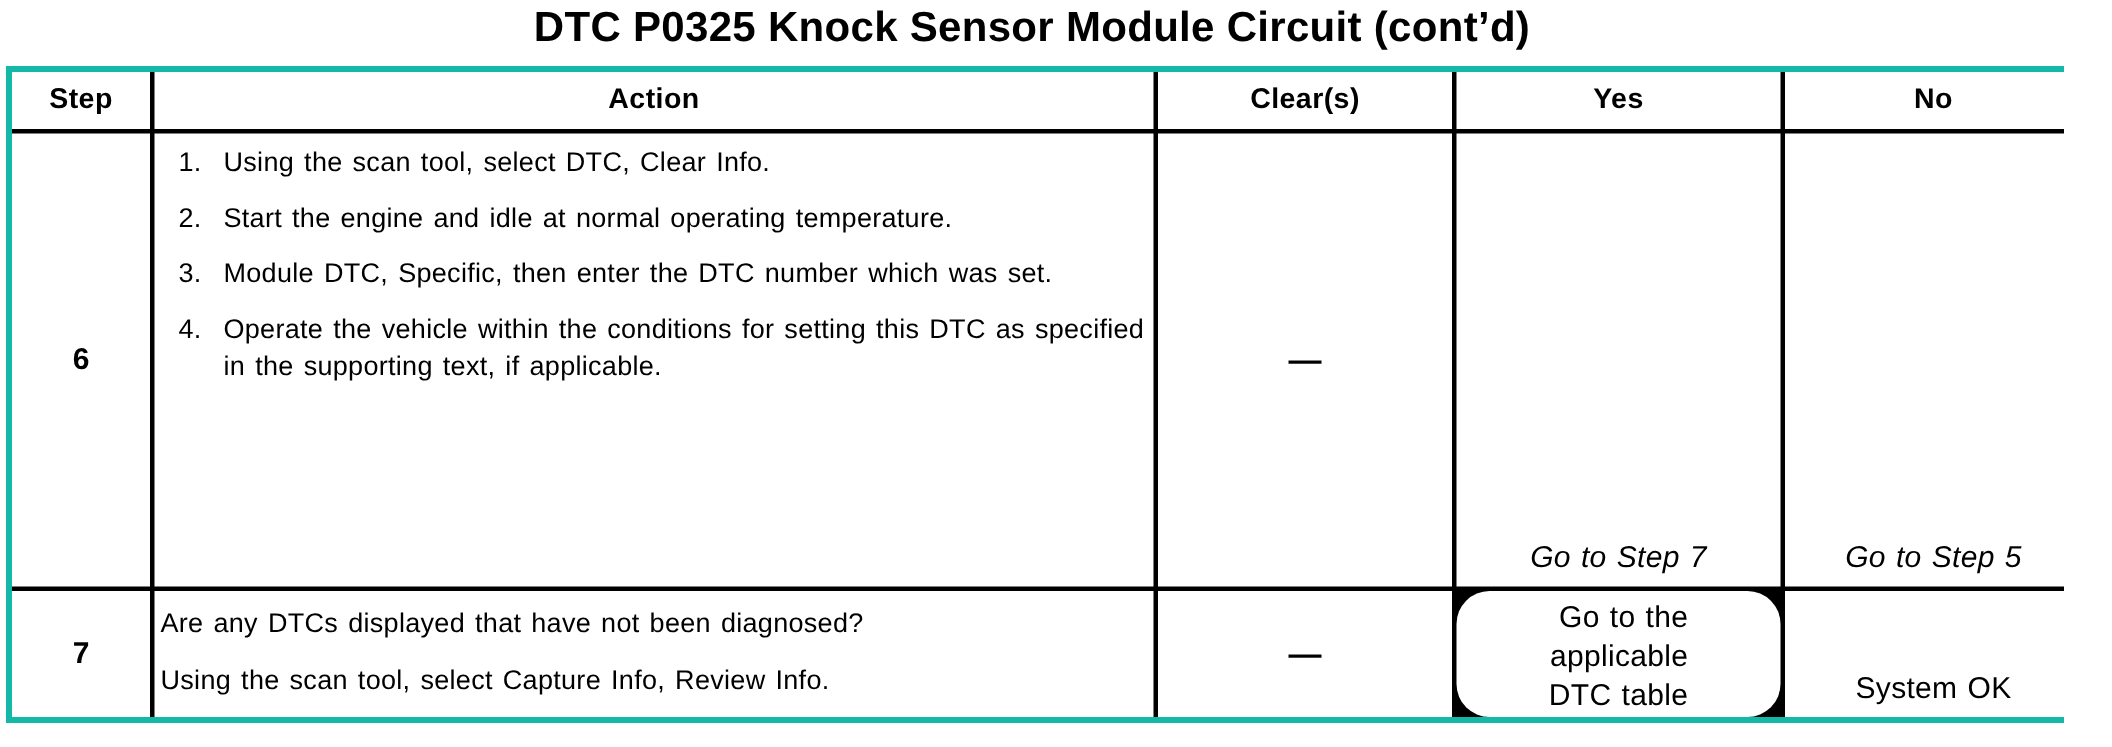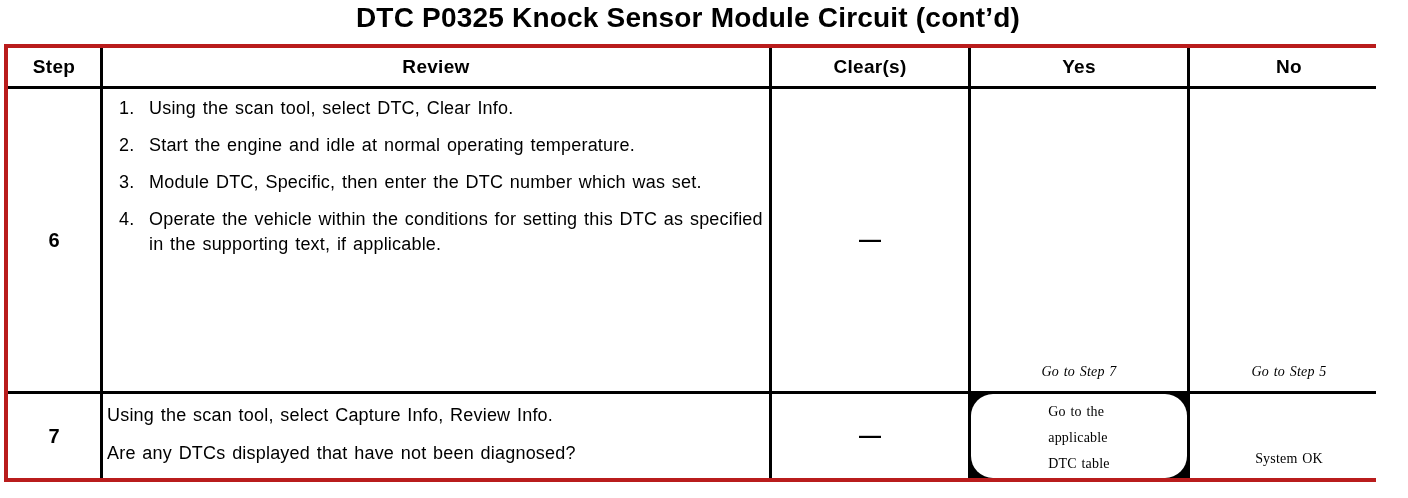--- a/index.html
+++ b/index.html
@@ -21,21 +21,21 @@
 
   
   .dtc-table {
     position: absolute; left: 4px; top: 44px;
     width: 1388px; height: 438px;
     display: grid;
     grid-template-columns: 92px 666px 196px 216px 1fr;
     grid-template-rows: 38px 302px 1fr;
     gap: 3px;
     background: #000;
-    border: 4px solid #b91c1c;
+    border: 4px solid #14b8a6;
   }
   .cell { background: #fff; overflow: hidden; }
 
   .hcell {
     display: flex; align-items: center; justify-content: center;
     font-weight: 700; font-size: 19px; letter-spacing: 0.3px;
   }
 
   .step-cell {
     display: flex; align-items: center; justify-content: center;
@@ -56,38 +56,38 @@
 
   .action-cell.r7 { padding-top: 9px; gap: 13px; }
 
   .val-cell {
     display: flex; align-items: center; justify-content: center;
     font-size: 22px; font-weight: 700;
   }
 
   .yn-cell {
     display: flex; justify-content: center;
-    font-size: 14px; letter-spacing: 0.2px; word-spacing: 1px;
-    text-align: left; line-height: 26px; font-family: Liberation Serif, serif;
+    font-size: 20px; letter-spacing: 0.2px; word-spacing: 1px;
+    text-align: right; line-height: 26px;
   }
   .yn-cell.bottom { align-items: flex-end; padding-bottom: 6px; }
   .yn-cell.italic { font-style: italic; }
   .yn-cell.center-multi { align-items: center; white-space: pre-line; padding-top: 4px; border-radius: 22px; }
 </style>
 </head>
 <body>
 
 <div class="page">
 
   <div class="title">DTC P0325 Knock Sensor Module Circuit (cont’d)</div>
 
   <div class="dtc-table">
 
     <div class="cell hcell">Step</div>
-    <div class="cell hcell">Review</div>
+    <div class="cell hcell">Action</div>
     <div class="cell hcell">Clear(s)</div>
     <div class="cell hcell">Yes</div>
     <div class="cell hcell">No</div>
 
     <div class="cell step-cell">6</div>
 
     <div class="cell action-cell">
       <div class="alist">
         <div class="aitem">
           <span class="anum">1.</span>
@@ -108,22 +108,22 @@
       </div>
     </div>
 
     <div class="cell val-cell">—</div>
     <div class="cell yn-cell italic bottom">Go to Step 7</div>
     <div class="cell yn-cell italic bottom">Go to Step 5</div>
 
     <div class="cell step-cell">7</div>
 
     <div class="cell action-cell r7">
+      <div class="aline">Are any DTCs displayed that have not been diagnosed?</div>
       <div class="aline">Using the scan tool, select Capture Info, Review Info.</div>
-      <div class="aline">Are any DTCs displayed that have not been diagnosed?</div>
     </div>
 
     <div class="cell val-cell">—</div>
     <div class="cell yn-cell center-multi">Go to the
 applicable
 DTC table</div>
     <div class="cell yn-cell bottom">System OK</div>
 
   </div>
 </div>

